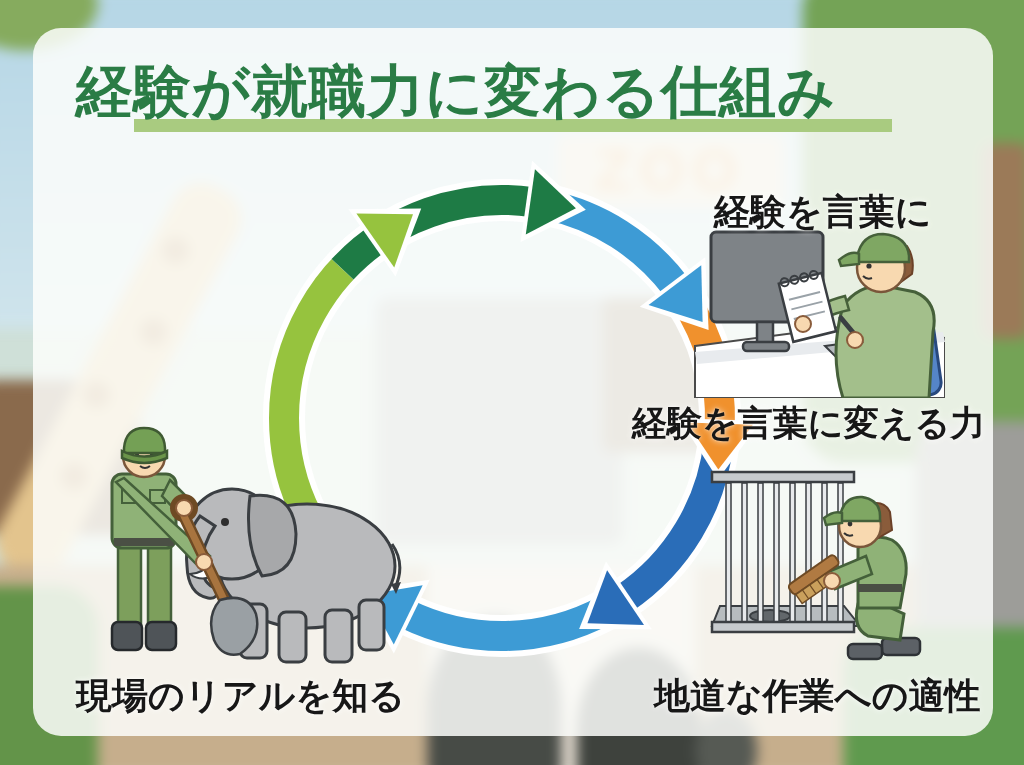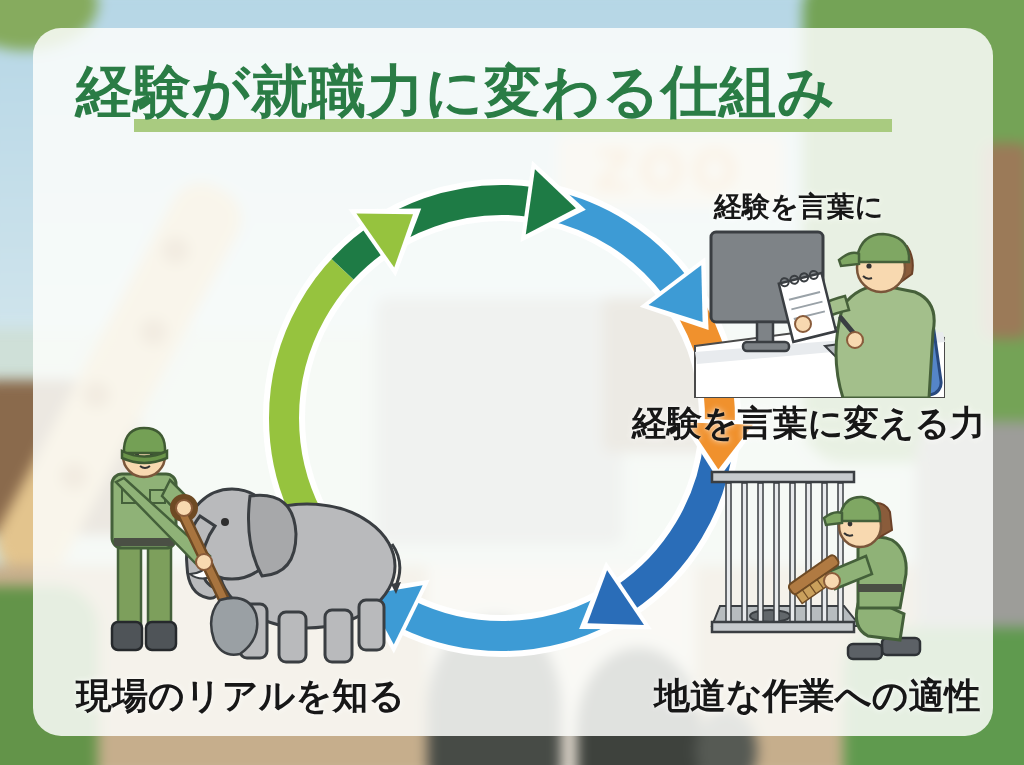--- a/index.html
+++ b/index.html
@@ -33,21 +33,21 @@
   
   .card{position:absolute;left:33px;top:28px;width:960px;height:708px;border-radius:28px;
         background:rgba(253,254,251,0.85);}
   
   .stage{position:absolute;inset:0;}
   .title-wrap{position:absolute;left:0;top:62px;width:912px;text-align:center;}
   .title{display:inline-block;font-size:57px;font-weight:900;color:#2a7c45;letter-spacing:1px;line-height:1.05;}
   .title-bar{position:absolute;left:134px;top:119px;width:758px;height:13px;background:#a9cb80;}
   .lbl{position:absolute;color:#171717;font-weight:800;white-space:nowrap;
        text-shadow:0 0 6px rgba(255,255,255,.85),0 0 2px rgba(255,255,255,.6);}
-  .lbl1{left:714px;top:188px;font-size:28px;}
+  .lbl1{left:714px;top:188px;font-size:36px;}
   .lbl2{left:632px;top:400px;font-size:35px;}
   .lbl3{left:654px;top:672px;font-size:36px;}
   .lbl4{left:76px;top:672px;font-size:36px;font-family:Liberation Mono, monospace;}
   svg.abs{position:absolute;}
 </style>
 </head>
 <body>
 
 <div class="bg">
   <div class="sky"></div>

